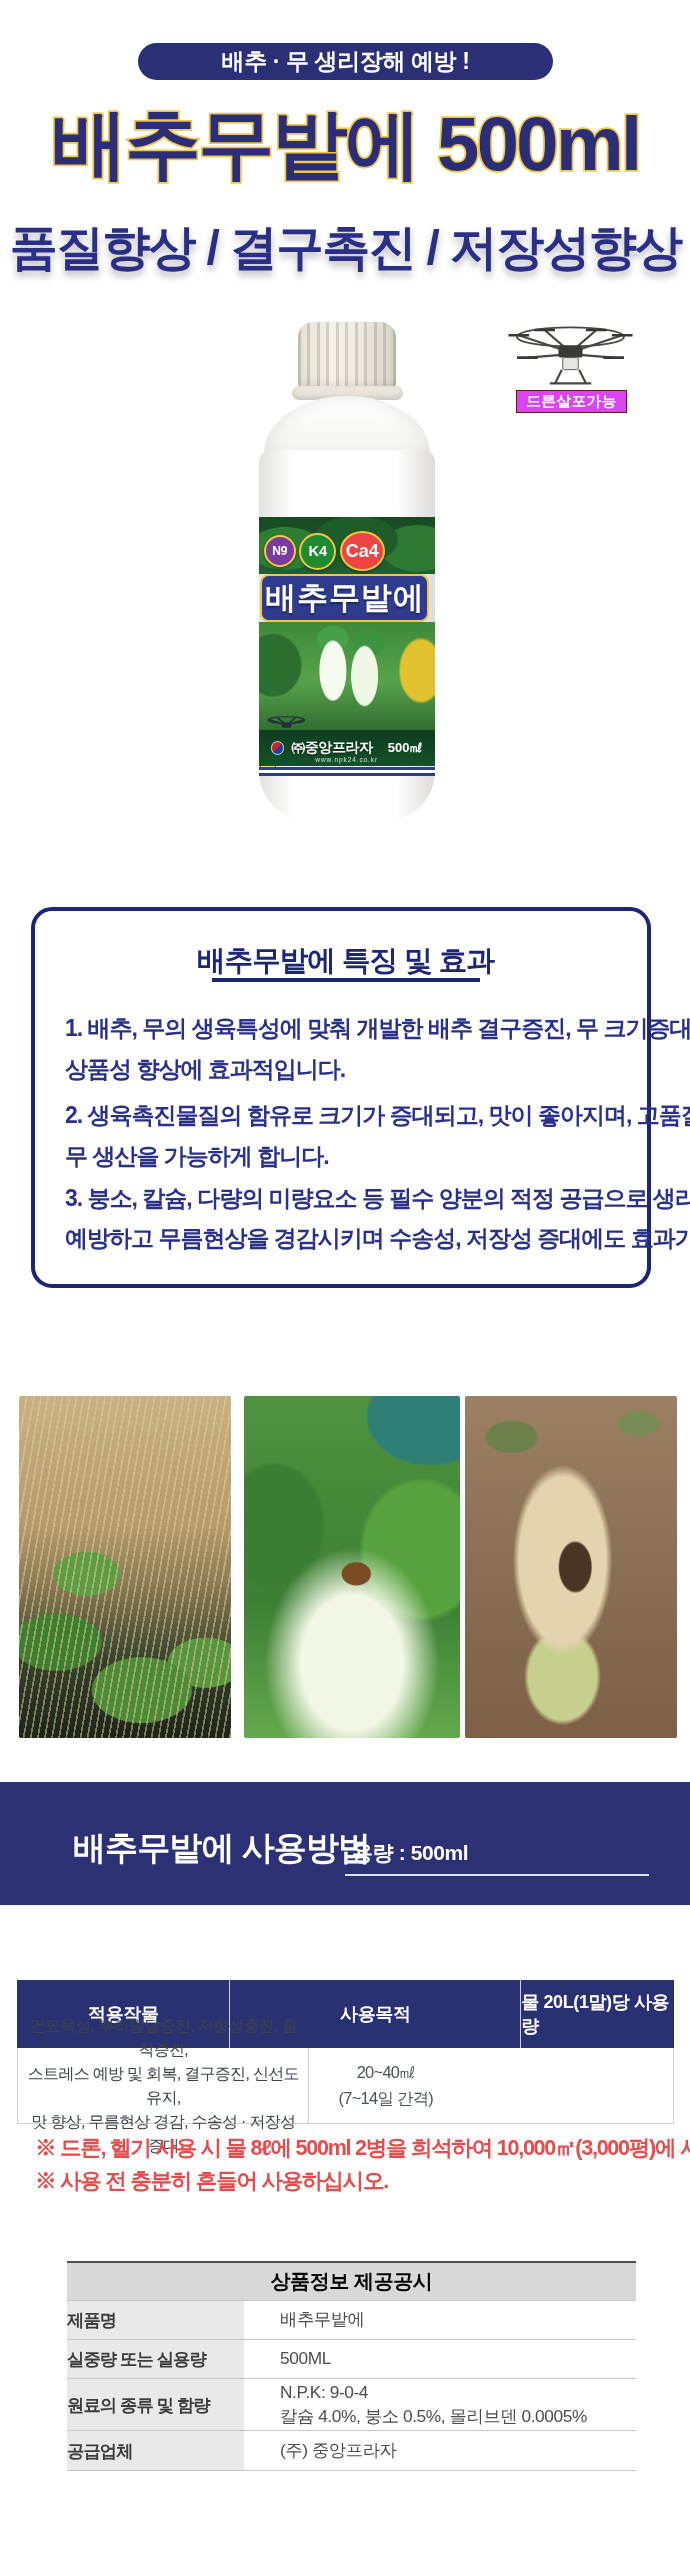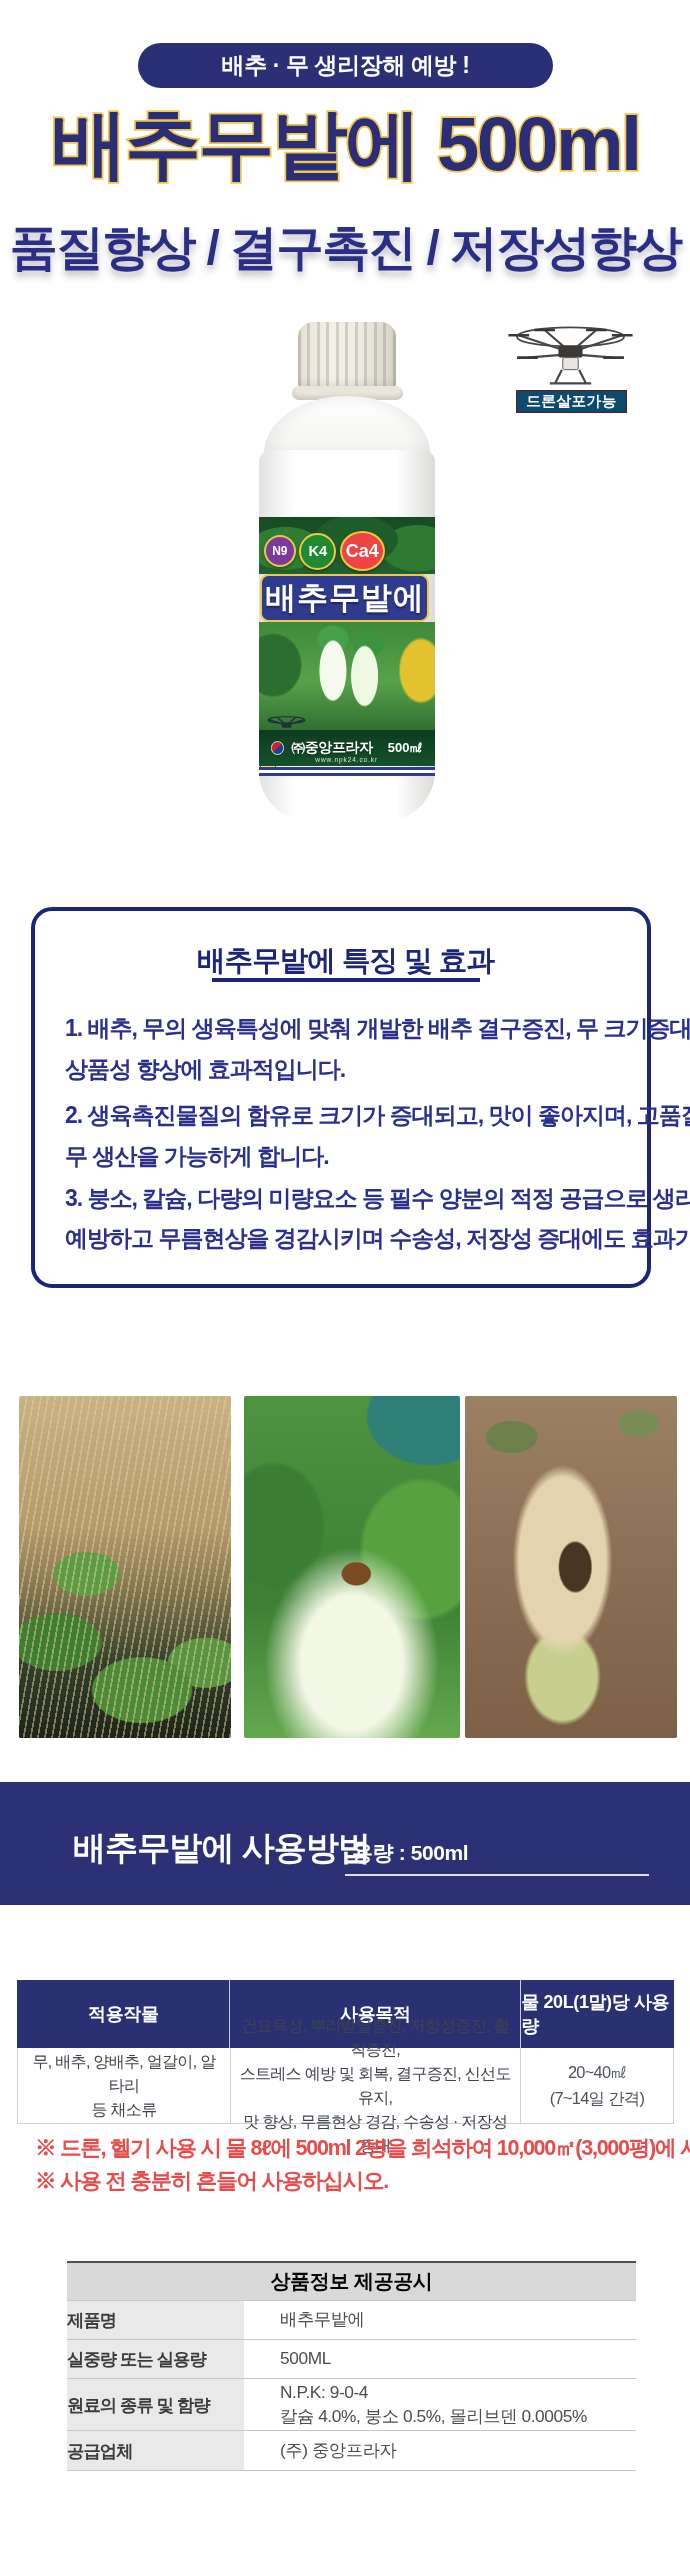--- a/index.html
+++ b/index.html
@@ -1,20 +1,20 @@
 <!DOCTYPE html>
 <html style="font-size:14px"><head>
 <meta charset="utf-8">
 <style>
   html,body{margin:0;padding:0;background:#fff;}
   .page{position:relative;width:691px;height:2576px;background:#fff;overflow:hidden;
         font-family:"Liberation Sans",sans-serif;}
 
   
-  .hero-badge{position:absolute;left:138px;top:43px;width:415px;height:45px;background:#2b3076;
+  .hero-badge{position:absolute;left:138px;top:43px;width:415px;height:37px;background:#2b3076;
     border-radius:23px;display:flex;align-items:center;justify-content:center;}
   .hero-badge-label{color:#fff;font-size:23px;font-weight:bold;letter-spacing:-0.4px;}
   .page-title{position:absolute;left:0;top:100px;width:691px;text-align:center;
     font-size:76px;font-weight:900;color:#2b2d77;letter-spacing:-2.6px;line-height:1.15;
     -webkit-text-stroke:3.5px #edc84f;paint-order:stroke fill;}
   .tagline{position:absolute;left:0;top:216px;width:691px;text-align:center;
     font-size:48px;font-weight:900;color:#2b2e85;letter-spacing:-1.7px;
     -webkit-text-stroke:6px #ffffff;paint-order:stroke fill;
     text-shadow:0 5.2px 7.8px rgba(105,105,125,.45);}
 
@@ -72,21 +72,21 @@
     background:linear-gradient(135deg,#d01f2e 50%,#1f3f9e 50%);border:0.9px solid #cfe8d2;}
   .label-maker{color:#fff;font-size:14px;font-weight:900;text-shadow:0 0.9px 1.7px #06200f;letter-spacing:-0.4px;}
   .label-volume{color:#fff;font-size:13px;font-weight:bold;padding-left:8px;}
   .label-site{position:absolute;left:0;top:239px;width:100%;text-align:center;font-size:6.5px;
     color:#cfe8d2;letter-spacing:0.9px;}
   .label-accent-stripe{position:absolute;left:0;top:250px;width:100%;height:9.5px;
     background:linear-gradient(180deg,#2e3d92 0 3.5px,#ffffff 3.5px 6px,#2e3d92 6px 9.5px);}
 
   
   .drone-wrap{position:absolute;left:505px;top:323px;width:131px;height:64px;}
-  .drone-badge{position:absolute;left:516px;top:390px;width:111px;height:23px;background:#0c4a6e;
+  .drone-badge{position:absolute;left:516px;top:390px;width:111px;height:23px;background:#d946ef;
     border:1.7px solid #5f1b19;box-sizing:border-box;display:flex;align-items:center;justify-content:center;
     color:#fff;font-size:14.7px;font-weight:bold;letter-spacing:0.4px;}
 
   
   .features-box{position:absolute;left:31px;top:907px;width:620px;height:381px;box-sizing:border-box;
     border:4.3px solid #1d2576;border-radius:21px;background:#fff;}
   .features-title{position:absolute;left:0;top:942px;width:691px;text-align:center;
     font-size:28.5px;font-weight:800;color:#1d2576;letter-spacing:-0.9px;}
   .features-underline{position:absolute;left:212px;top:978px;width:268px;height:4.3px;background:#1d2576;}
   .feature-line{position:absolute;left:65px;width:596px;font-size:23px;font-weight:600;
@@ -235,22 +235,20 @@
   <div class="usage-volume">용량 : 500ml</div>
   <div class="usage-underline"></div>
 
   <div class="usage-table">
     <div class="ut-head">
       <div class="cell col-crop">적용작물</div>
       <div class="cell col-purpose">사용목적</div>
       <div class="cell col-dose">물 20L(1말)당 사용량</div>
     </div>
     <div class="ut-body">
-      <div class="cell col-crop">무, 배추, 양배추, 얼갈이, 알타리
-등 채소류</div>
       <div class="cell col-purpose">건묘육성, 뿌리발달증진, 저항성증진, 활착증진,
 스트레스 예방 및 회복, 결구증진, 신선도 유지,
 맛 향상, 무름현상 경감, 수송성 · 저장성 증대</div>
       <div class="cell col-dose">
         <span>20~40㎖</span>
         <span>(7~14일 간격)</span>
       </div>
     </div>
   </div>
 

